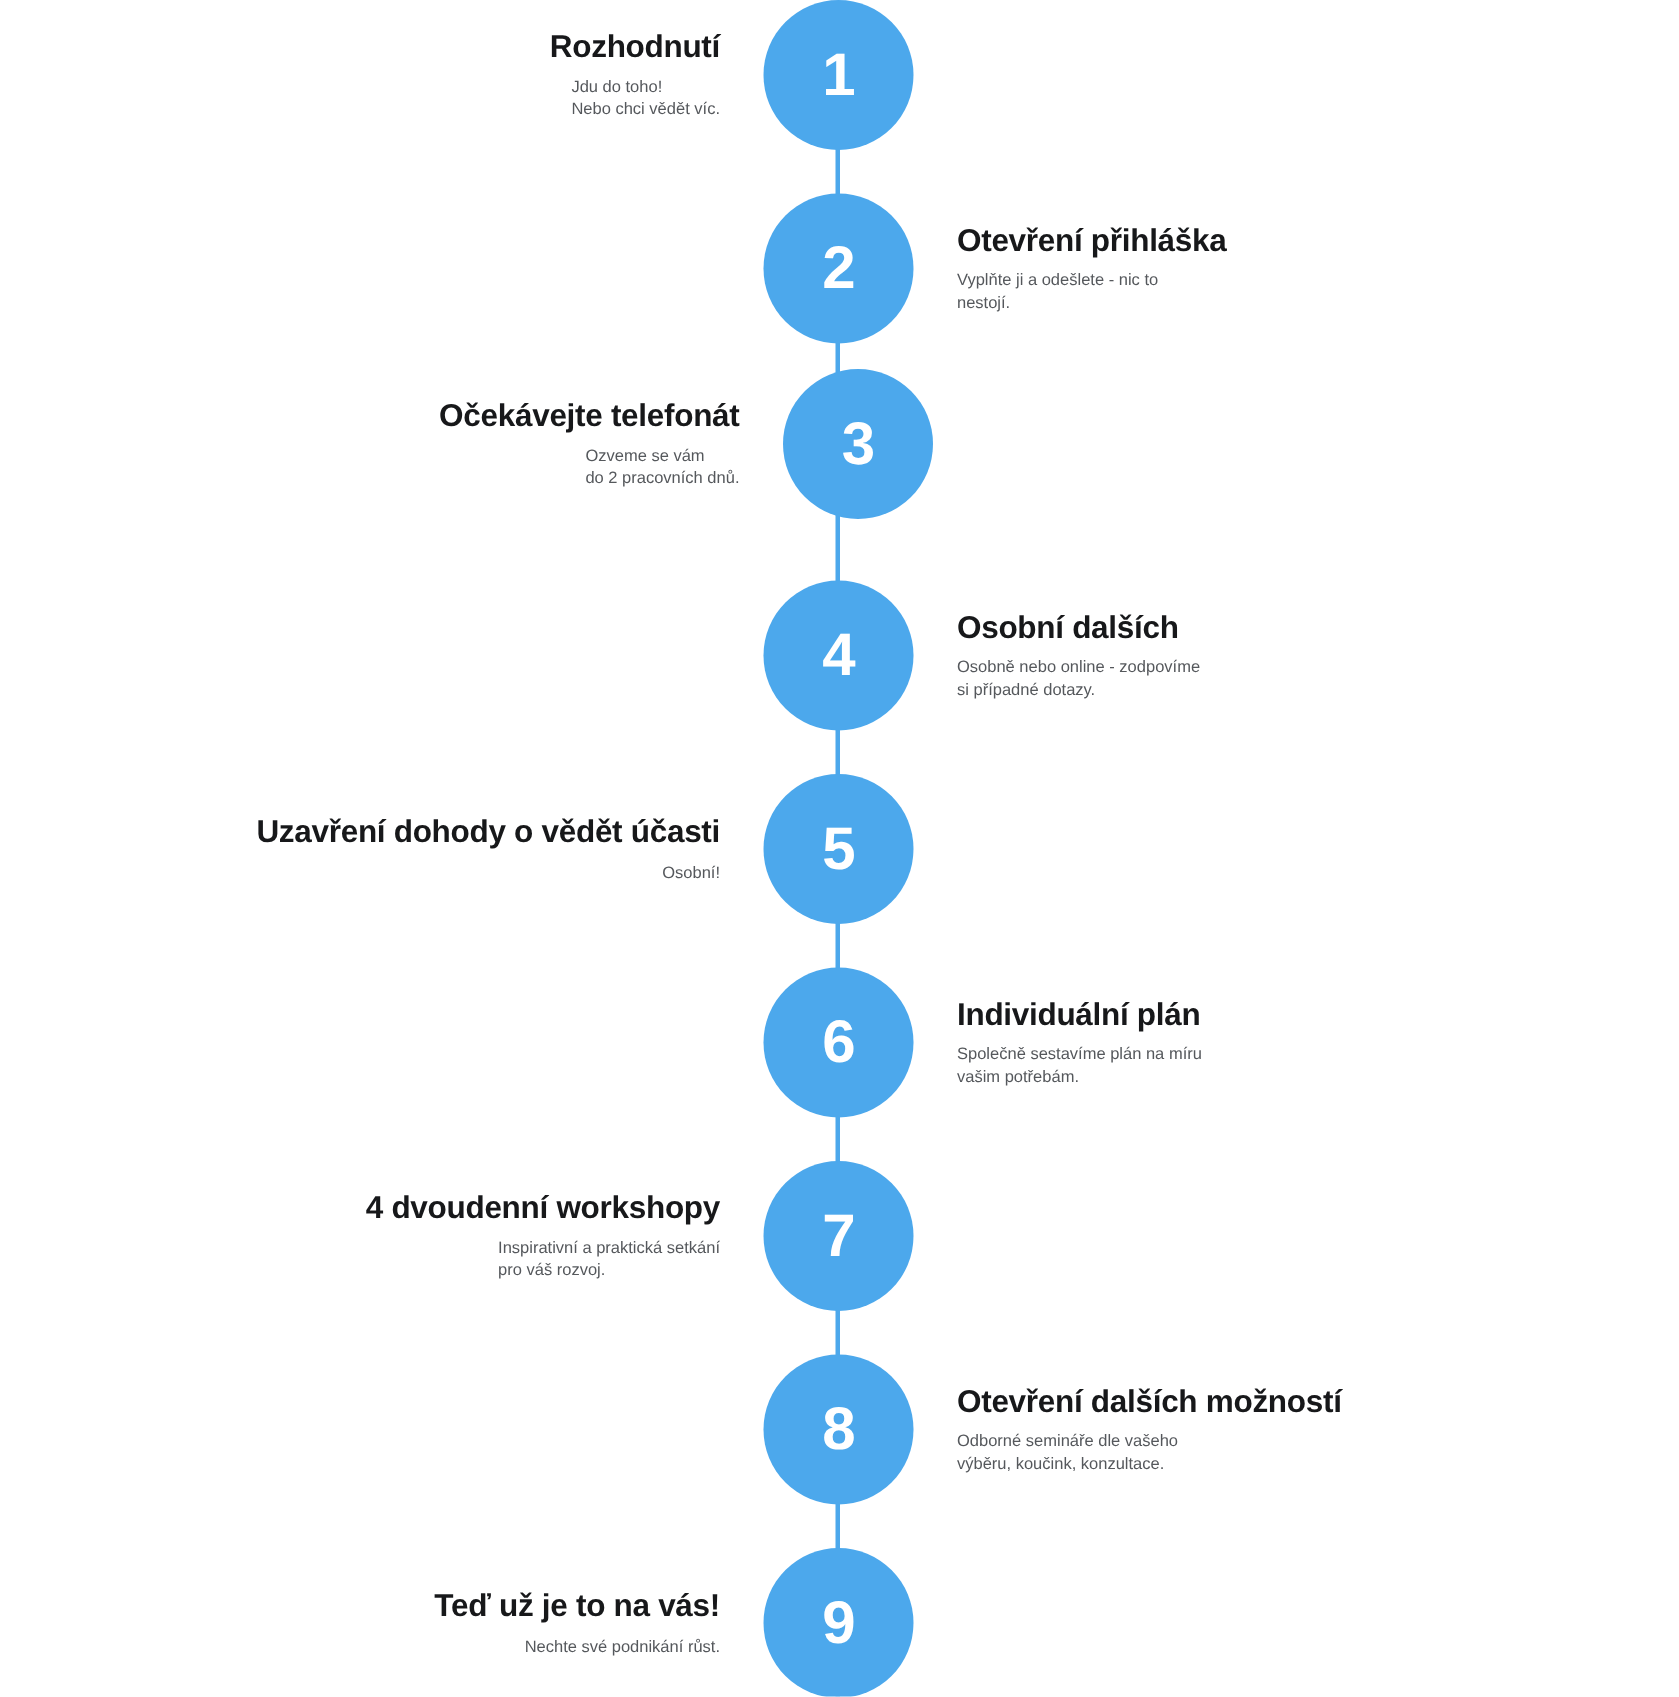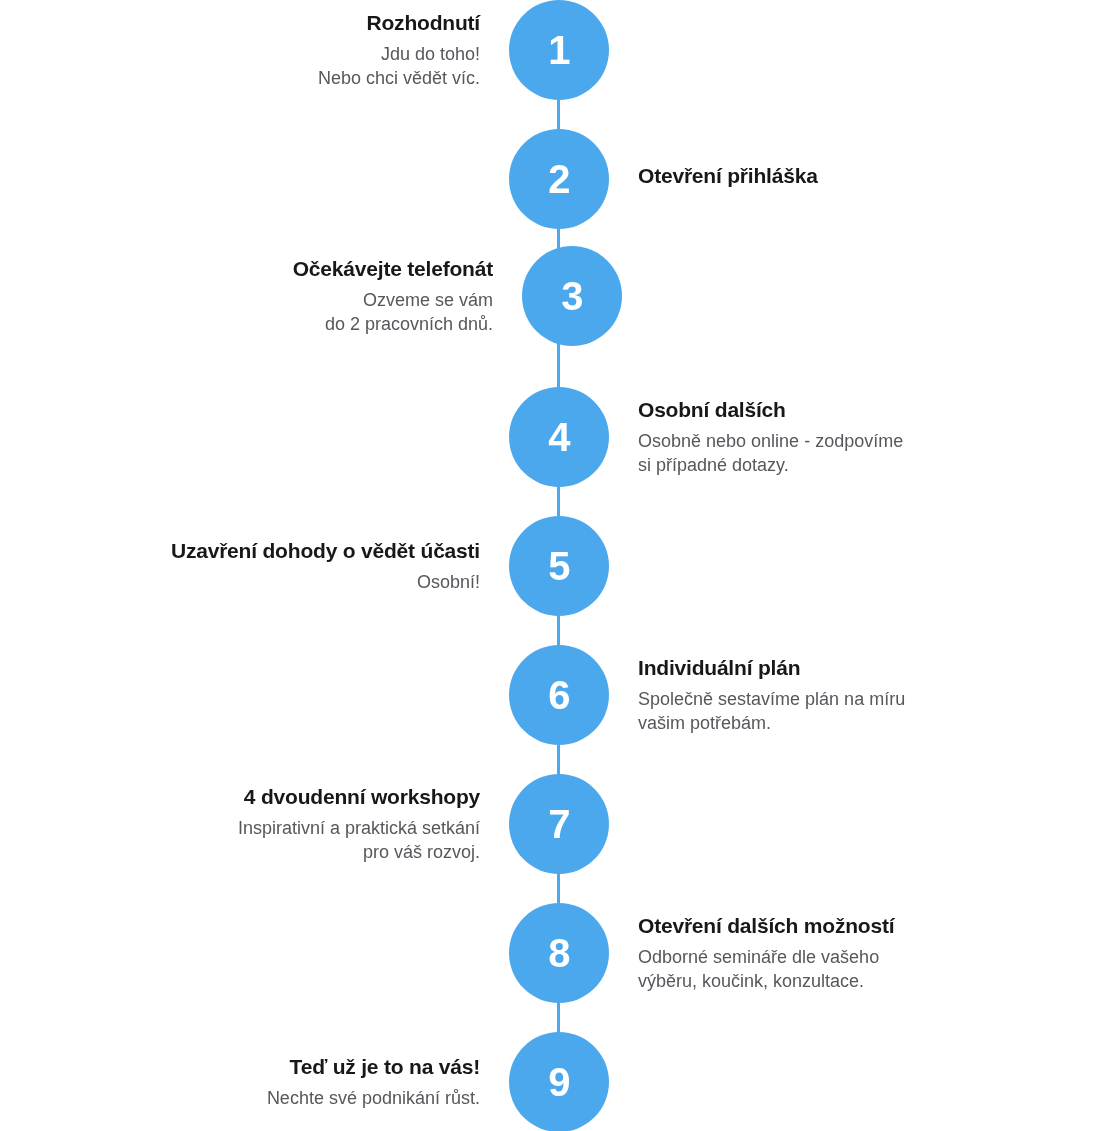--- a/index.html
+++ b/index.html
@@ -68,21 +68,21 @@
     display: flex;
     flex-direction: column;
     justify-content: center;
     z-index: 2;
   }
 
   
   .step.side-left .step-text {
     left: 120px;
     width: 360px;
-    text-align: right;
+    text-align: left;
     align-items: flex-end;
   }
 
   
   .step.side-right .step-text {
     left: 638px;
     width: 400px;
     text-align: left;
     align-items: flex-start;
   }
@@ -91,21 +91,21 @@
     font-size: 21px;
     font-weight: bold;
     color: #17181a;
     line-height: 1.2;
     letter-spacing: -0.2px;
     margin-bottom: 7px;
     white-space: nowrap;
   }
 
   .step-desc {
-    font-size: 18px;
+    font-size: 11px;
     font-weight: normal;
     color: #55585c;
     line-height: 1.35;
   }
 </style>
 </head>
 <body>
 
 <div id="timeline">
 
@@ -117,20 +117,21 @@
       <div class="step-desc">Jdu do toho!<br>Nebo chci vědět víc.</div>
     </div>
     <div class="bubble">
       <span class="bubble-number">1</span>
     </div>
   </div>
 
   <div class="step side-right" style="top:129px;">
     <div class="step-text">
       <div class="step-title">Otevření přihláška</div>
+      <div class="step-desc">Vyplňte ji a odešlete - nic to<br>nestojí.</div>
     </div>
     <div class="bubble">
       <span class="bubble-number">2</span>
     </div>
   </div>
 
   <div class="step side-left" style="top:246px;margin-left:13px;">
     <div class="step-text">
       <div class="step-title">Očekávejte telefonát</div>
       <div class="step-desc">Ozveme se vám<br>do 2 pracovních dnů.</div>

